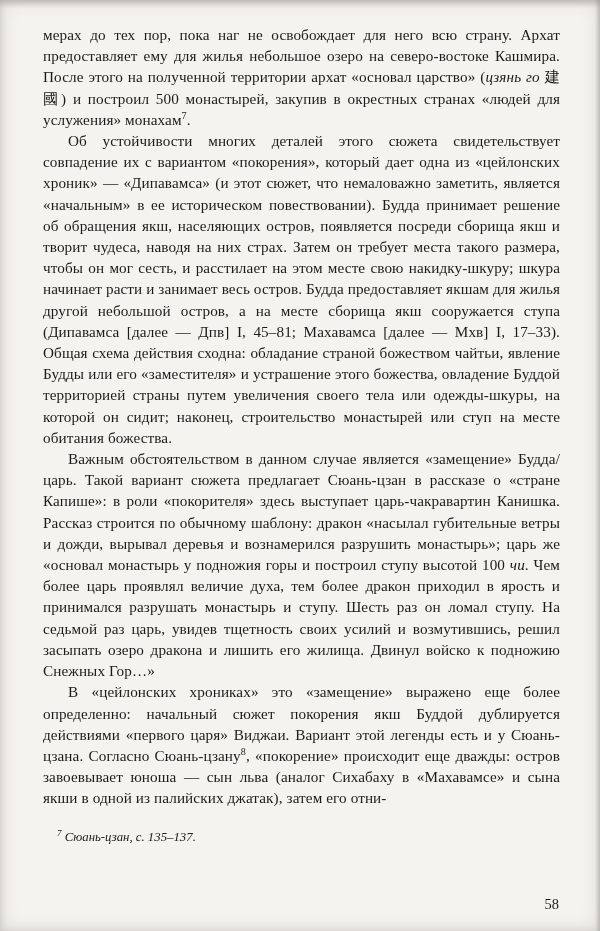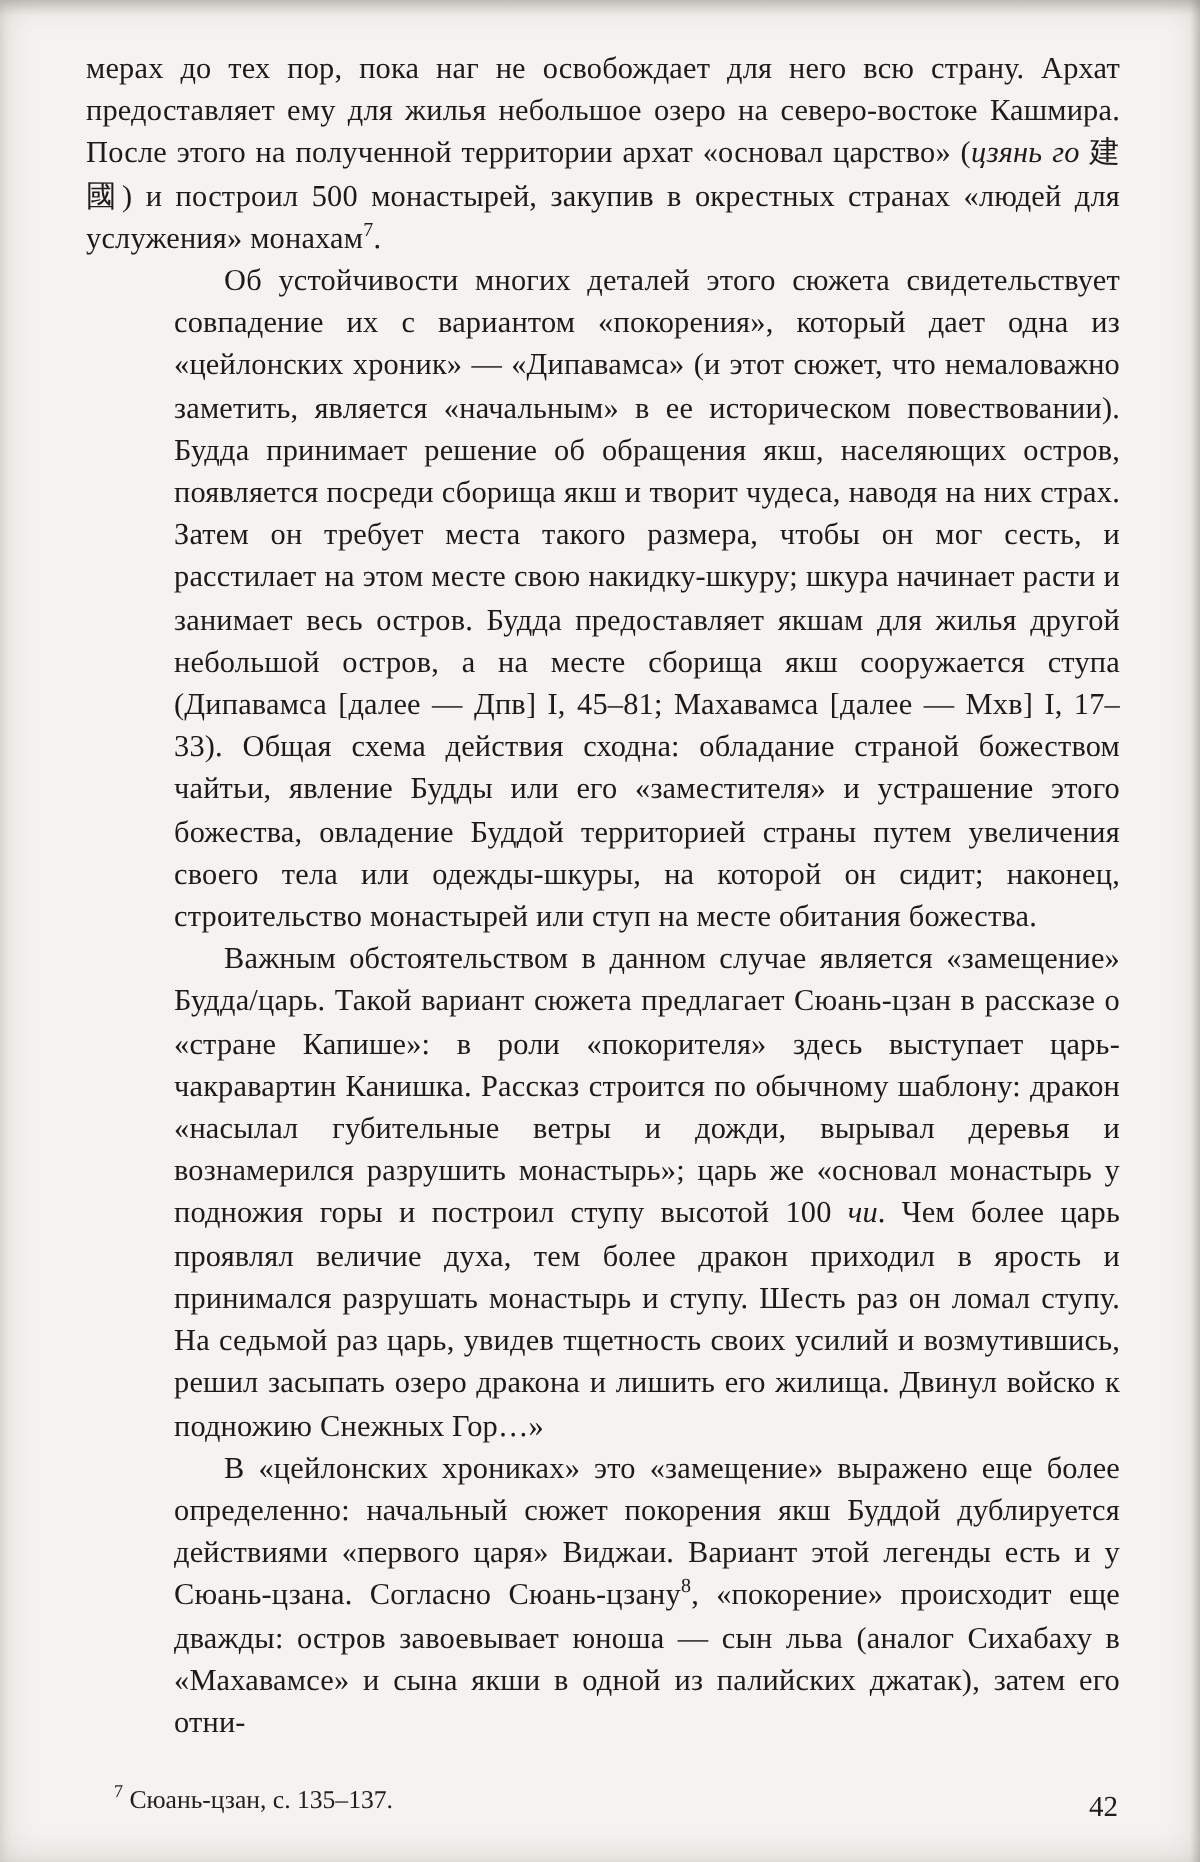--- a/index.html
+++ b/index.html
@@ -43,37 +43,37 @@
   }
   .text-block p.para {
     margin: 0;
     font-size: 15.2px;
     line-height: 21.2px;
     text-align: justify;
     letter-spacing: 0.1px;
   }
   .text-block p.para.indent {
     text-indent: 25px;
-    margin-left: 44px;
   }
   .text-block sup {
     font-size: 10px;
     line-height: 0;
   }
   .footnotes {
     margin-top: 16px;
     padding-top: 4px;
   }
   .footnotes p.footnote {
     margin: 0;
     font-size: 12.8px;
     line-height: 17.5px;
     padding-left: 14px;
     text-align: left;
     color: #22201e;
+    font-style: italic;
   }
   .footnotes sup {
     font-size: 9px;
     line-height: 0;
   }
   .page-number {
     position: absolute;
     right: 41px;
     bottom: 18px;
     font-size: 14.5px;
@@ -87,15 +87,15 @@
   <div class="page-inner">
     <div class="text-block" id="text-block">
         <p class="para">мерах до тех пор, пока наг не освобождает для него всю страну. Архат предоставляет ему для жилья небольшое озеро на северо-востоке Кашмира. После этого на полученной территории архат «основал царство» (<i>цзянь го</i> 建國) и построил 500 монастырей, закупив в окрестных странах «людей для услужения» монахам<sup>7</sup>.</p>
         <p class="para indent">Об устойчивости многих деталей этого сюжета свидетельствует совпадение их с вариантом «покорения», который дает одна из «цейлонских хроник» — «Дипавамса» (и этот сюжет, что немаловажно заметить, является «начальным» в ее историческом повествовании). Будда принимает решение об обращения якш, населяющих остров, появляется посреди сборища якш и творит чудеса, наводя на них страх. Затем он требует места такого размера, чтобы он мог сесть, и расстилает на этом месте свою накидку-шкуру; шкура начинает расти и занимает весь остров. Будда предоставляет якшам для жилья другой небольшой остров, а на месте сборища якш сооружается ступа (Дипавамса [далее — Дпв] I, 45–81; Махавамса [далее — Мхв] I, 17–33). Общая схема действия сходна: обладание страной божеством чайтьи, явление Будды или его «заместителя» и устрашение этого божества, овладение Буддой территорией страны путем увеличения своего тела или одежды-шкуры, на которой он сидит; наконец, строительство монастырей или ступ на месте обитания божества.</p>
         <p class="para indent">Важным обстоятельством в данном случае является «замещение» Будда/царь. Такой вариант сюжета предлагает Сюань-цзан в рассказе о «стране Капише»: в роли «покорителя» здесь выступает царь-чакравартин Канишка. Рассказ строится по обычному шаблону: дракон «насылал губительные ветры и дожди, вырывал деревья и вознамерился разрушить монастырь»; царь же «основал монастырь у подножия горы и построил ступу высотой 100 <i>чи</i>. Чем более царь проявлял величие духа, тем более дракон приходил в ярость и принимался разрушать монастырь и ступу. Шесть раз он ломал ступу. На седьмой раз царь, увидев тщетность своих усилий и возмутившись, решил засыпать озеро дракона и лишить его жилища. Двинул войско к подножию Снежных Гор…»</p>
         <p class="para indent">В «цейлонских хрониках» это «замещение» выражено еще более определенно: начальный сюжет покорения якш Буддой дублируется действиями «первого царя» Виджаи. Вариант этой легенды есть и у Сюань-цзана. Согласно Сюань-цзану<sup>8</sup>, «покорение» происходит еще дважды: остров завоевывает юноша — сын льва (аналог Сихабаху в «Махавамсе» и сына якши в одной из палийских джатак), затем его отни-</p>
       </div>
     <div class="footnotes" id="footnotes">
         <p class="footnote"><sup>7</sup> Сюань-цзан, с. 135–137.</p>
       </div>
-    <div class="page-number">42</div>
+    <div class="page-number">58</div>
   </div>
 </div>
 
 </body></html>

